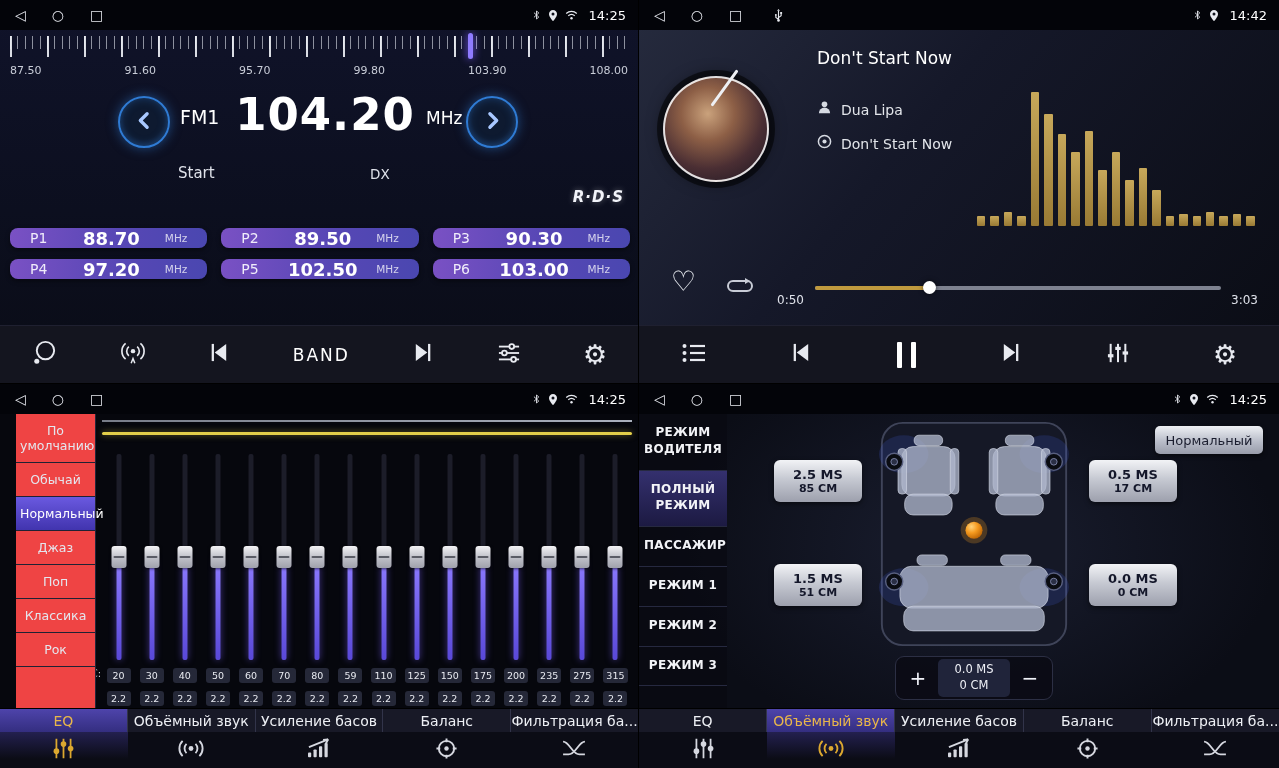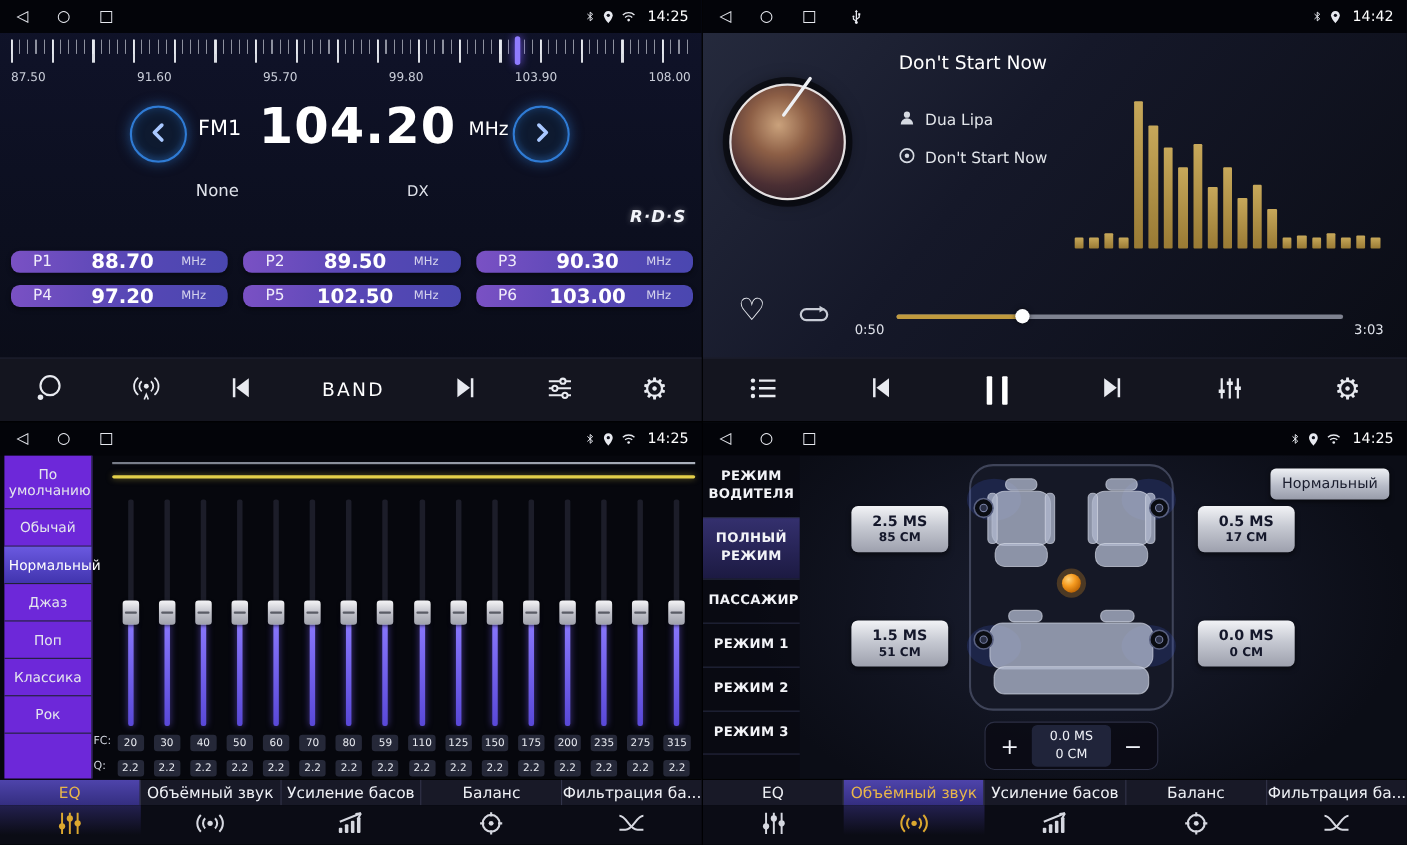--- a/index.html
+++ b/index.html
@@ -59,21 +59,21 @@
 .repeat-wrap { position:absolute; left:86px; top:8px; cursor:pointer; }
 .pl-time { position:absolute; font-size:12px; color:#dfe2ea; top:12px;margin-top:13px; }
 .t-elapsed { left:138px; } .t-duration { left:592px; }
 .progress { position:absolute; left:176px; top:18px; width:406px; height:4px; border-radius:2px; background:#7e8290; cursor:pointer; }
 .progress-fill { position:absolute; left:0; top:0; bottom:0; background:#c09a3e; border-radius:2px; }
 .progress-thumb { position:absolute; top:-5px; width:13px; height:13px; border-radius:50%; background:#fff; box-shadow:0 0 5px rgba(0,0,0,.6); }
 .pause { display:flex; gap:9px; }
 .pause div { width:5px; height:26px; background:#fff; border-radius:1px; }
 
 
-.eq-sidebar { position:absolute; left:4px; top:30px; bottom:60px; width:80px; background:#6d28d9; border-right:1px solid #23253a; display:flex; flex-direction:column; z-index:2; }
+.eq-sidebar { position:absolute; left:16px; top:30px; bottom:60px; width:80px; background:#ef4444; border-right:1px solid #23253a; display:flex; flex-direction:column; z-index:2; }
 .eq-side-item { padding:9px 4px; text-align:center; font-size:12.5px; color:#e4e6ee; border-bottom:1px solid #202234; cursor:pointer; }
 .eq-side-item.sel { background:linear-gradient(180deg,#6a59e0,#4134ae); color:#fff; }
 .eq-main { position:absolute; left:80px; right:0; top:30px; bottom:60px; }
 .curve-white { position:absolute; left:22px; right:6px; top:6px; height:2px; background:linear-gradient(90deg,#777c88,#aab0bc); }
 .curve-yellow { position:absolute; left:22px; right:6px; top:18px; height:2.5px; background:#e3cf4a; box-shadow:0 0 6px rgba(227,207,74,.5); border-radius:2px; }
 .db-scale { position:absolute; left:-26px; top:40px; width:24px; height:206px; }
 .db-label { position:absolute; right:2px; font-size:11px; color:#cfd3dd; }
 .eq-sliders { position:absolute; left:22px; right:6px; top:40px; height:206px; display:flex; }
 .eq-col { position:relative; flex:1; cursor:pointer; }
 .eq-track { position:absolute; left:50%; transform:translateX(-50%); top:0; bottom:0; width:5px; background:#1c1d29; border-radius:2px; }
@@ -164,21 +164,21 @@
             <path d="M14.5 5.5 L8 12 L14.5 18.5" fill="none" stroke="#a9c8ff" stroke-width="3.2" stroke-linecap="round" stroke-linejoin="round"></path>
           </svg></span>
     </div>
     <div class="tune-btn tune-right">
       <span><svg viewBox="0 0 24 24" width="25" height="25">
             <path d="M9.5 5.5 L16 12 L9.5 18.5" fill="none" stroke="#a9c8ff" stroke-width="3.2" stroke-linecap="round" stroke-linejoin="round"></path>
           </svg></span>
     </div>
 
     <div class="band-label">FM1</div>
-    <div class="stereo-label">None</div>
+    <div class="stereo-label">Start</div>
     <div class="freq-display">104.20</div>
     <div class="freq-unit">MHz</div>
     <div class="dx-label">DX</div>
     <div class="rds-label">R·D·S</div>
 
     <div class="presets">
         <div class="preset-btn">
           <span class="p-label">P1</span>
           <span class="p-freq">88.70</span>
           <span class="p-unit">MHz</span>

